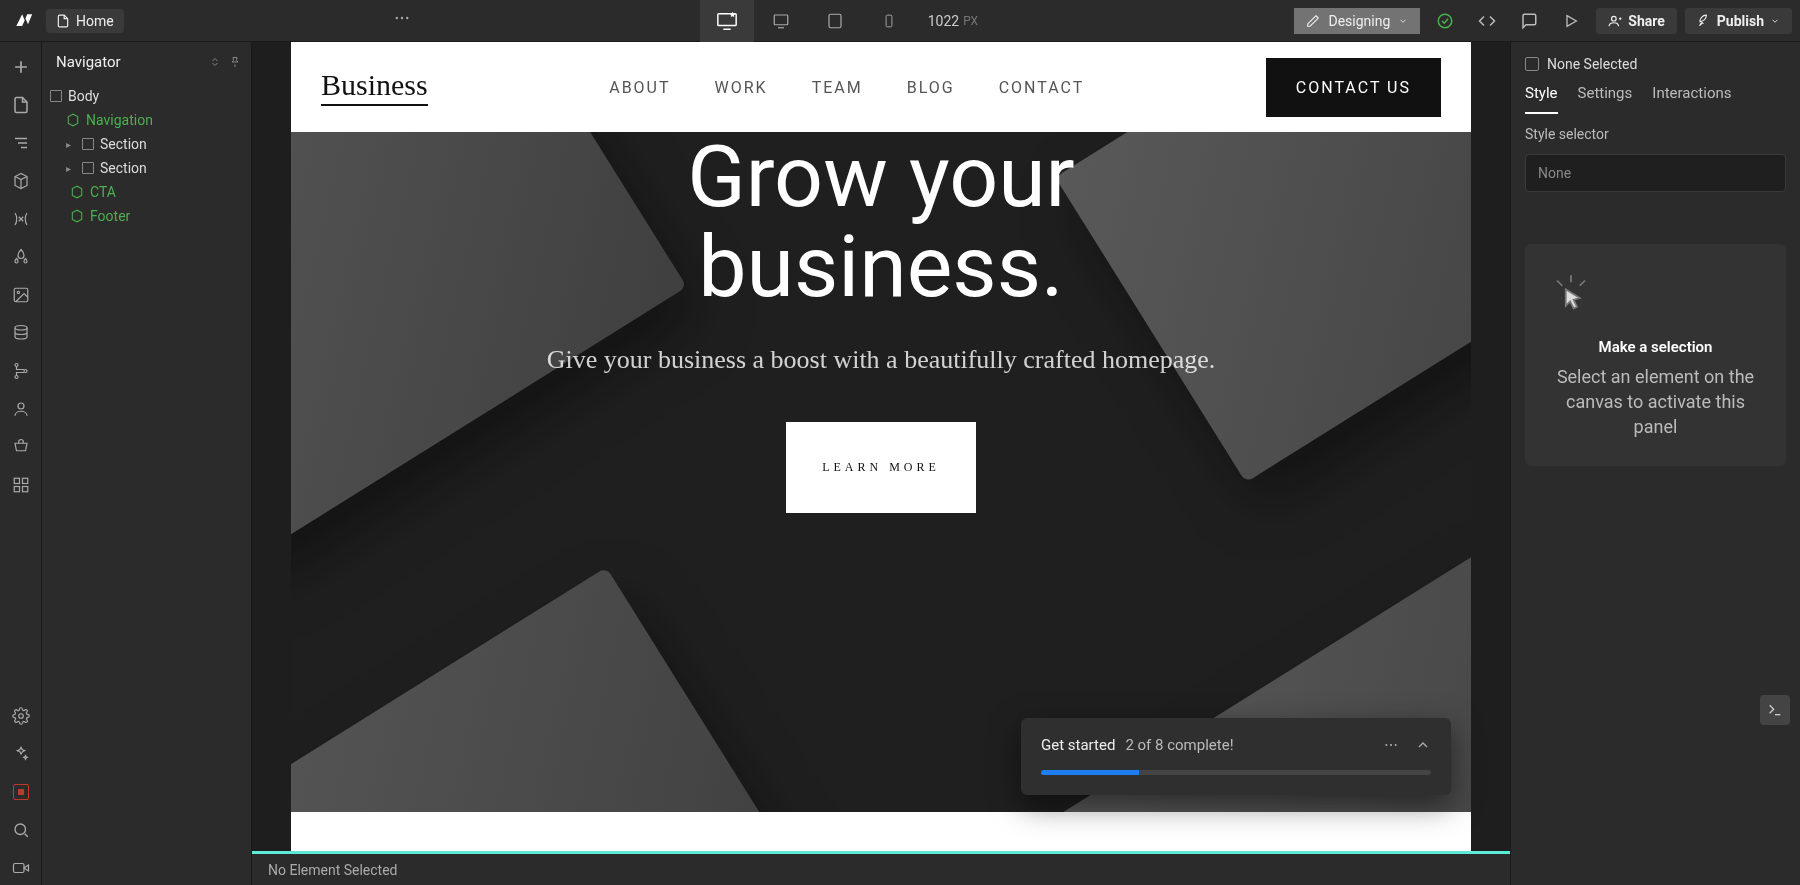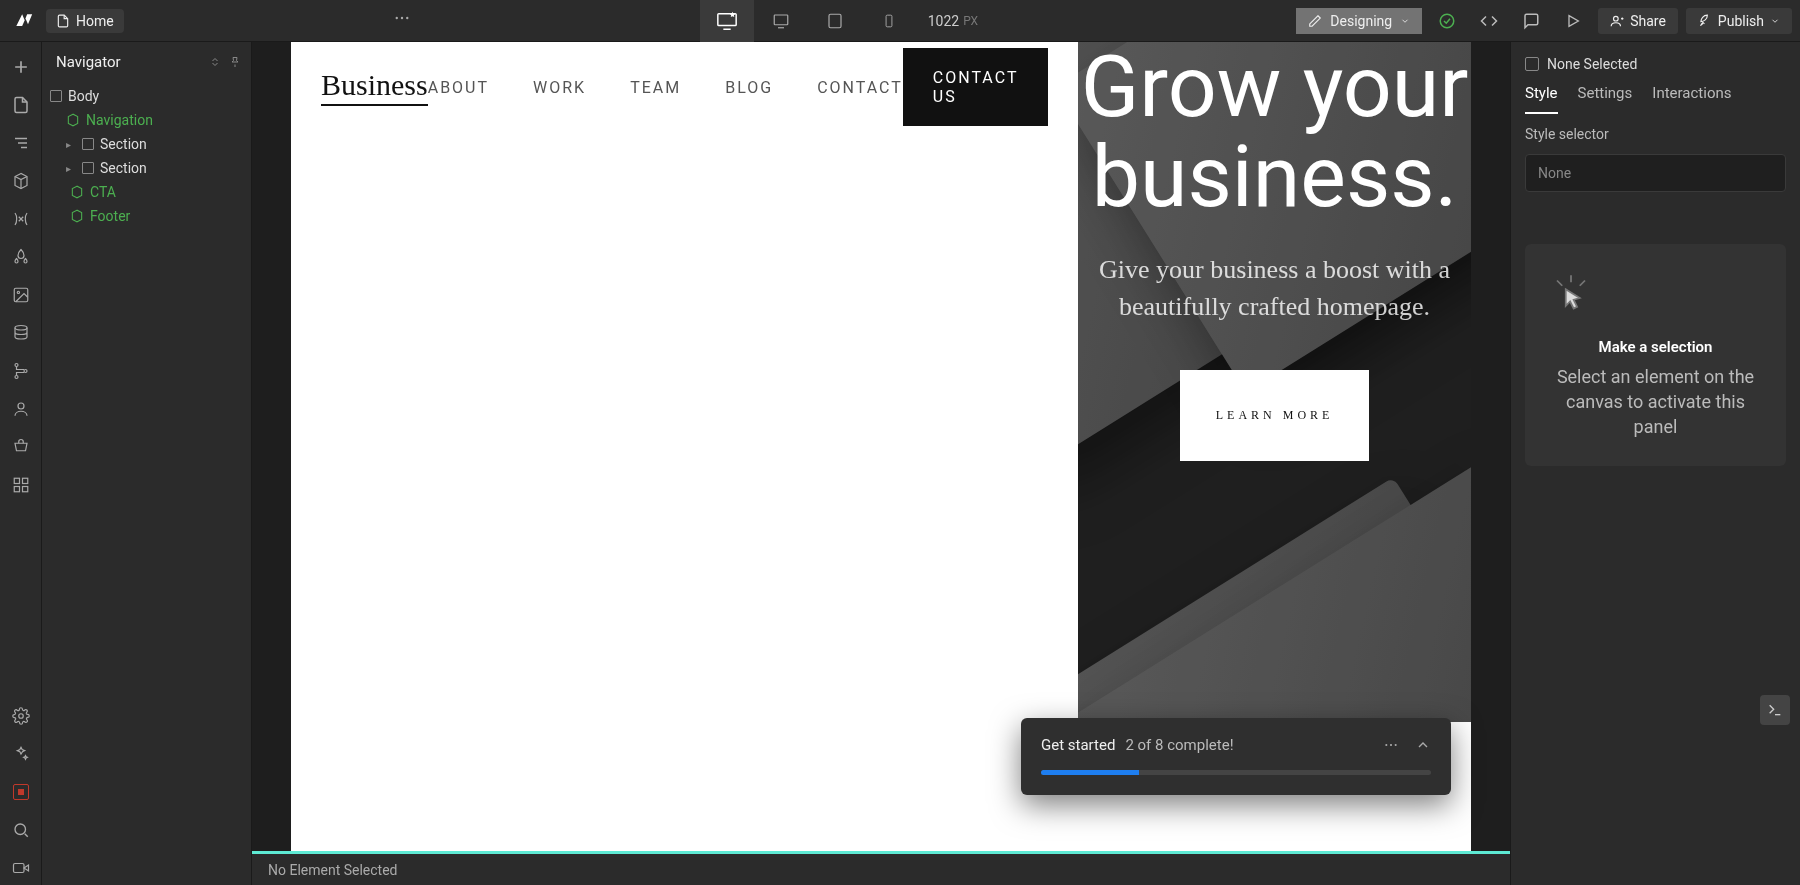--- a/index.html
+++ b/index.html
@@ -14,21 +14,21 @@
 .device-group { display: flex; align-items: center; margin-left: 280px; }
 .device-btn { width: 54px; height: 42px; display: flex; align-items: center; justify-content: center; color: #aaa; cursor: pointer; }
 .device-btn.active { background: #3a3a3a; color: #fff; }
 .px-label { margin-left: 12px; font-size: 14px; color: #ccc; display:flex; gap:4px; align-items:center;}
 .px-label .px-unit { color: #777; font-size: 12px; }
 .dots-btn { width: 36px; height: 36px; display:flex; align-items:center; justify-content:center; color:#aaa; cursor:pointer; margin-left: 260px;}
 .topbar-right { display: flex; align-items: center; gap: 8px; }
 .mode-chip { background: #737373; border-radius: 0; padding: 5px 12px; display: flex; align-items: center; gap: 8px; font-size: 14px; color: #eee; cursor:pointer; }
 .icon-btn { width: 34px; height: 34px; display: flex; align-items: center; justify-content: center; color: #bbb; cursor: pointer; border-radius: 4px; }
 .icon-btn.ok { color: #4caf50; }
-.share-btn, .publish-btn { background: #3a3a3a; border-radius: 3px; padding: 5px 12px; display:flex; align-items:center; gap:6px; font-size:14px; color:#eee; cursor:pointer; }
+.share-btn, .publish-btn { background: #3a3a3a; border-radius: 3px; padding: 5px 12px; display:flex; align-items:center; gap:6px; font-size:14px; color:#eee; cursor:pointer;font-weight:bold; }
 
 
 .main { flex: 1; display: flex; min-height: 0; }
 
 
 .left-rail { width: 42px; background: #2b2b2b; display: flex; flex-direction: column; align-items: center; padding-top: 8px; gap: 4px; border-right: 1px solid #1a1a1a; }
 .rail-btn { width: 34px; height: 34px; display:flex; align-items:center; justify-content:center; color:#aaa; cursor:pointer; border-radius:4px; }
 .rail-spacer { flex: 1; }
 .rail-badge { width:16px; height:16px; border:1px solid #c0392b; border-radius:2px; display:flex; align-items:center; justify-content:center;}
 .rail-badge-inner{ width:6px;height:6px;background:#c0392b;}
@@ -43,21 +43,21 @@
 .tree-indent-2 { padding-left: 28px; }
 .tree-caret { width: 10px; color:#888; font-size:10px; }
 .tree-icon { width:14px; height:14px; display:flex; align-items:center; justify-content:center; }
 .tree-icon.box { border:1px solid #888; border-radius:1px; width:12px; height:12px; }
 .tree-icon.comp { color:#4caf50; }
 .tree-label.comp { color:#4caf50; }
 
 
 .canvas-wrap { flex:1; display:flex; flex-direction:column; background:#1e1e1e; min-width:0; }
 .canvas-scroll { flex:1; display:flex; justify-content:center; padding: 0 36px; overflow:hidden; position:relative; }
-.site { width: 1180px; background:#fff; color:#111; display:flex; flex-direction:row; }
+.site { width: 1180px; background:#fff; color:#111; display:flex; flex-direction:column; }
 .site-nav { height: 90px; display:flex; align-items:center; padding: 0 30px; justify-content:space-between; }
 .site-brand { font-family: Georgia, "Times New Roman", serif; font-size: 30px; font-weight: 500; color:#111; border-bottom:2px solid #111; padding-bottom:2px; }
 .site-menu { display:flex; gap:44px; font-size:16px; letter-spacing:2px; color:#555; }
 .site-menu span { cursor:pointer; }
 .site-cta { background:#111; color:#fff; padding: 20px 30px; font-size:16px; letter-spacing:2px; cursor:pointer; }
 .hero { position:relative; height: 680px; overflow:hidden; background:#2a2a2a; display:flex; align-items:center; justify-content:flex-start; flex-direction:column; text-align:center; }
 .hero-bg { position:absolute; inset:0; }
 .hero-bg .shape { position:absolute; background: linear-gradient(135deg,#777,#555); border-radius: 8px; transform: rotate(-32deg); box-shadow: 0 30px 60px rgba(0,0,0,0.4);}
 .hero-bg .s1 { width:520px; height:360px; left:-180px; top:-40px; }
 .hero-bg .s2 { width:520px; height:360px; right:-160px; top:-120px; }

